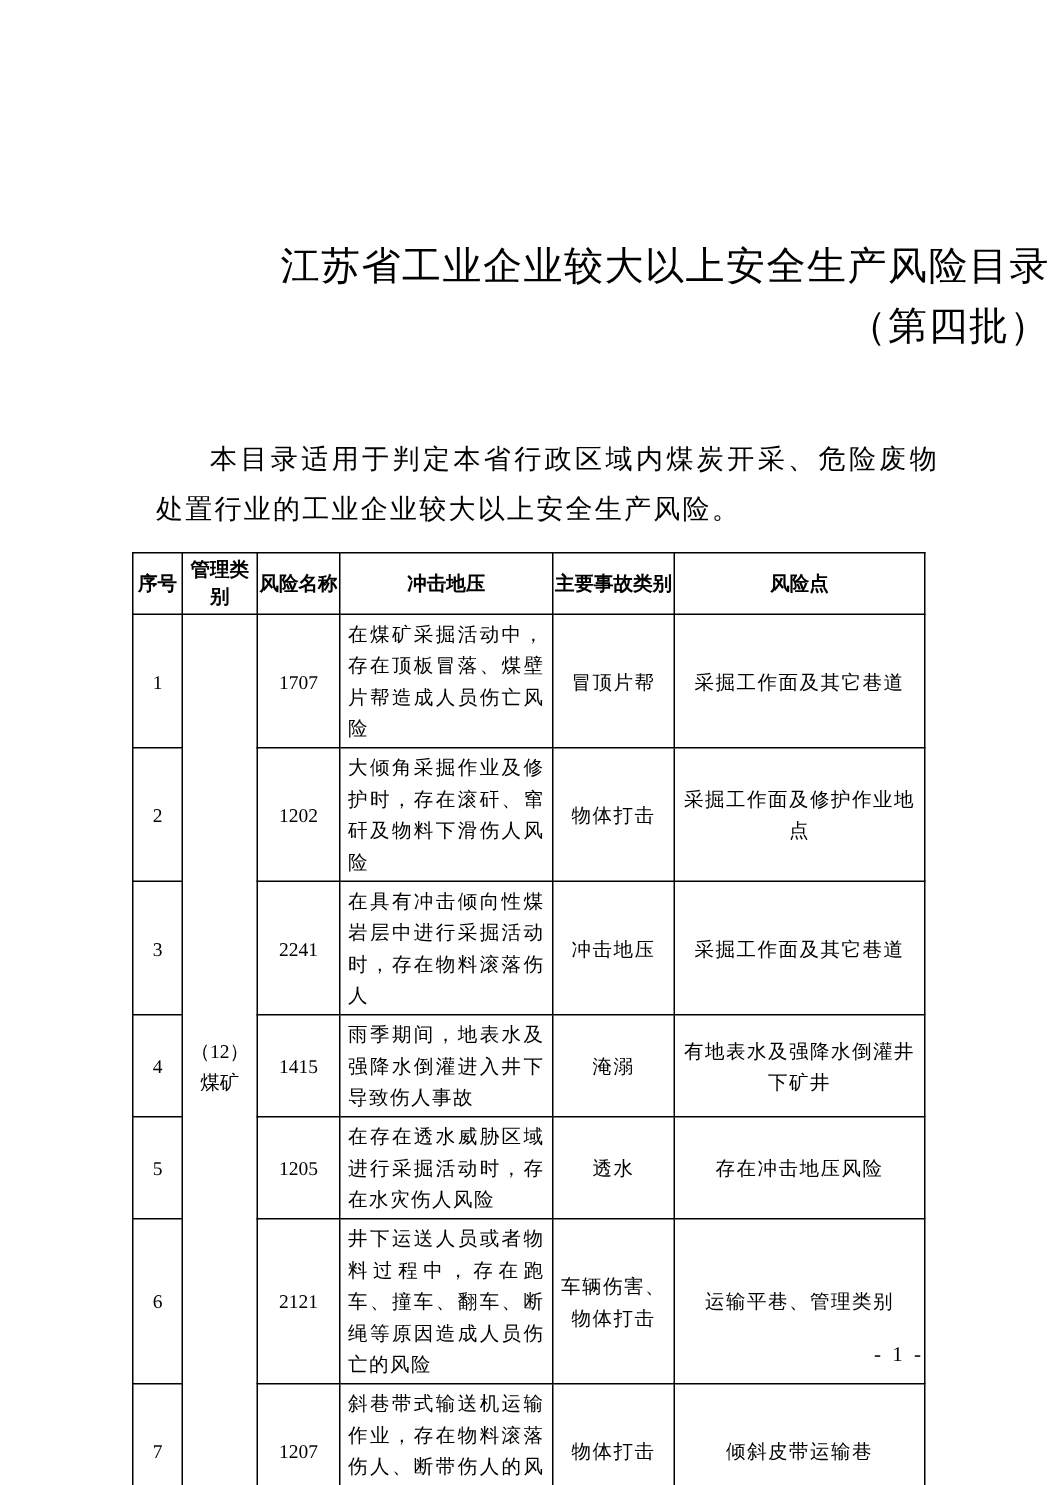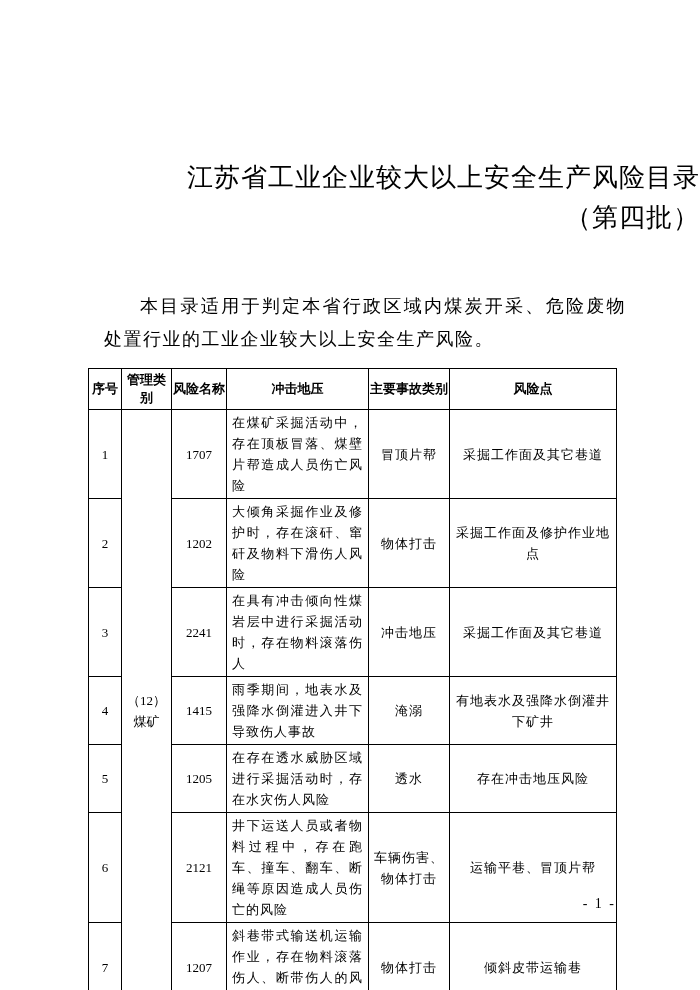--- a/index.html
+++ b/index.html
@@ -147,21 +147,21 @@
         <td class="cell-code">1205</td>
         <td class="cell-name">在存在透水威胁区域进行采掘活动时，存在水灾伤人风险</td>
         <td class="cell-accident">透水</td>
         <td class="cell-point">存在冲击地压风险</td>
       </tr>
       <tr style="height:85px">
         <td class="cell-no">6</td>
         <td class="cell-code">2121</td>
         <td class="cell-name">井下运送人员或者物料过程中，存在跑车、撞车、翻车、断绳等原因造成人员伤亡的风险</td>
         <td class="cell-accident">车辆伤害、物体打击</td>
-        <td class="cell-point">运输平巷、冒顶片帮</td>
+        <td class="cell-point">运输平巷、管理类别</td>
       </tr>
       <tr style="height:64px">
         <td class="cell-no">7</td>
         <td class="cell-code">1207</td>
         <td class="cell-name">斜巷带式输送机运输作业，存在物料滚落伤人、断带伤人的风险</td>
         <td class="cell-accident">物体打击</td>
         <td class="cell-point">倾斜皮带运输巷</td>
       </tr>
     </tbody>
   </table>

